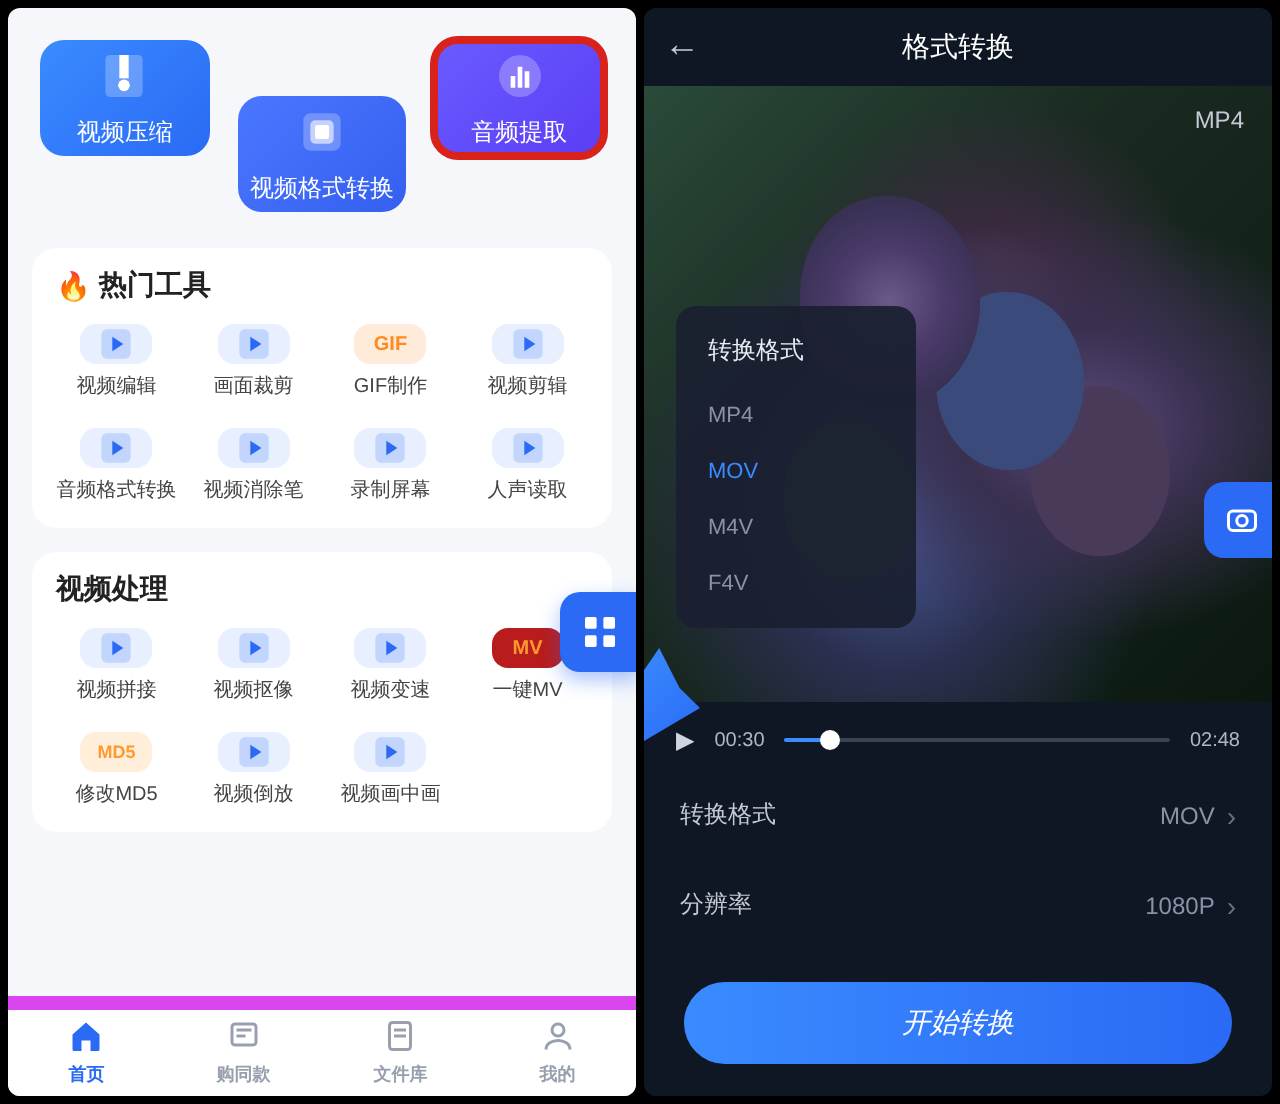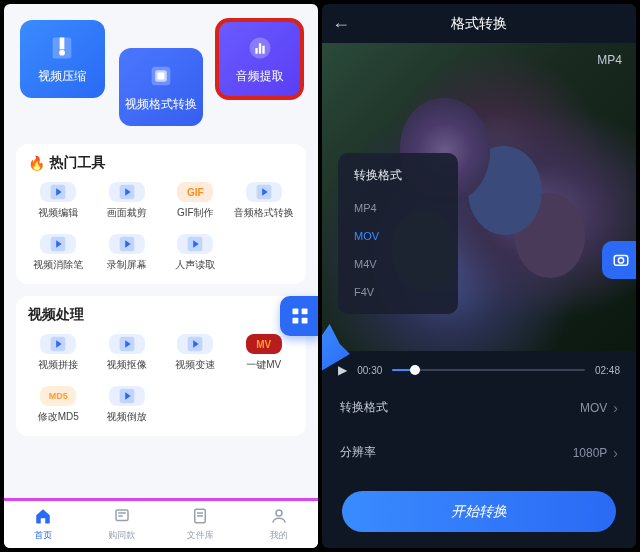--- a/index.html
+++ b/index.html
@@ -25,21 +25,21 @@
   .phone-left {
     background: #f5f7fb;
   }
   .hero {
     display: flex;
     gap: 14px;
     padding: 16px 16px 12px;
   }
   .hero-card {
     flex: 1;
-    height: 78px;
+    height: 58px;
     border-radius: 12px;
     display: flex;
     flex-direction: column;
     align-items: center;
     justify-content: center;
     color: #fff;
     font-size: 12px;
     gap: 6px;
     position: relative;
   }
@@ -98,23 +98,24 @@
     background:#2a6af5;
     border-radius:10px 0 0 10px;
     display:flex; align-items:center; justify-content:center;
     color:#fff;
     box-shadow:0 4px 10px rgba(42,106,245,.4);
   }
   .float-btn svg{width:20px;height:20px;fill:#fff;}
   .tabbar {
     margin-top:auto;
     background:#fff;
-    border-top:3px solid #d946ef;
+    border-top:7px solid #d946ef;
     display:flex;
     height:50px;
+    font-weight:bold;
   }
   .tab {
     flex:1;
     display:flex;
     flex-direction:column;
     align-items:center;
     justify-content:center;
     font-size:9px;
     color:#98a0b0;
     gap:2px;
@@ -307,20 +308,29 @@
           <div class="ico ico-gif">GIF</div>
           <span>GIF制作</span>
         </div>
         <div class="tool">
           <div class="ico ico-blue">
             <svg viewBox="0 0 24 24">
               <rect x="4" y="4" width="16" height="16" rx="3" fill="currentColor" opacity=".2"></rect>
               <path d="M10 8l6 4-6 4z" fill="currentColor"></path>
             </svg>
           </div>
+          <span>视频剪辑</span>
+        </div>
+        <div class="tool">
+          <div class="ico ico-blue">
+            <svg viewBox="0 0 24 24">
+              <rect x="4" y="4" width="16" height="16" rx="3" fill="currentColor" opacity=".2"></rect>
+              <path d="M10 8l6 4-6 4z" fill="currentColor"></path>
+            </svg>
+          </div>
           <span>音频格式转换</span>
         </div>
         <div class="tool">
           <div class="ico ico-blue">
             <svg viewBox="0 0 24 24">
               <rect x="4" y="4" width="16" height="16" rx="3" fill="currentColor" opacity=".2"></rect>
               <path d="M10 8l6 4-6 4z" fill="currentColor"></path>
             </svg>
           </div>
           <span>视频消除笔</span>
@@ -387,20 +397,29 @@
           <span>修改MD5</span>
         </div>
         <div class="tool">
           <div class="ico ico-blue">
             <svg viewBox="0 0 24 24">
               <rect x="4" y="4" width="16" height="16" rx="3" fill="currentColor" opacity=".2"></rect>
               <path d="M10 8l6 4-6 4z" fill="currentColor"></path>
             </svg>
           </div>
           <span>视频倒放</span>
+        </div>
+        <div class="tool">
+          <div class="ico ico-blue">
+            <svg viewBox="0 0 24 24">
+              <rect x="4" y="4" width="16" height="16" rx="3" fill="currentColor" opacity=".2"></rect>
+              <path d="M10 8l6 4-6 4z" fill="currentColor"></path>
+            </svg>
+          </div>
+          <span>视频画中画</span>
         </div>
       </div>
   </div>
 
   <div class="float-btn">
     <svg viewBox="0 0 24 24">
         <rect x="3" y="3" width="7" height="7" rx="1"></rect>
         <rect x="14" y="3" width="7" height="7" rx="1"></rect>
         <rect x="3" y="14" width="7" height="7" rx="1"></rect>
         <rect x="14" y="14" width="7" height="7" rx="1"></rect>

